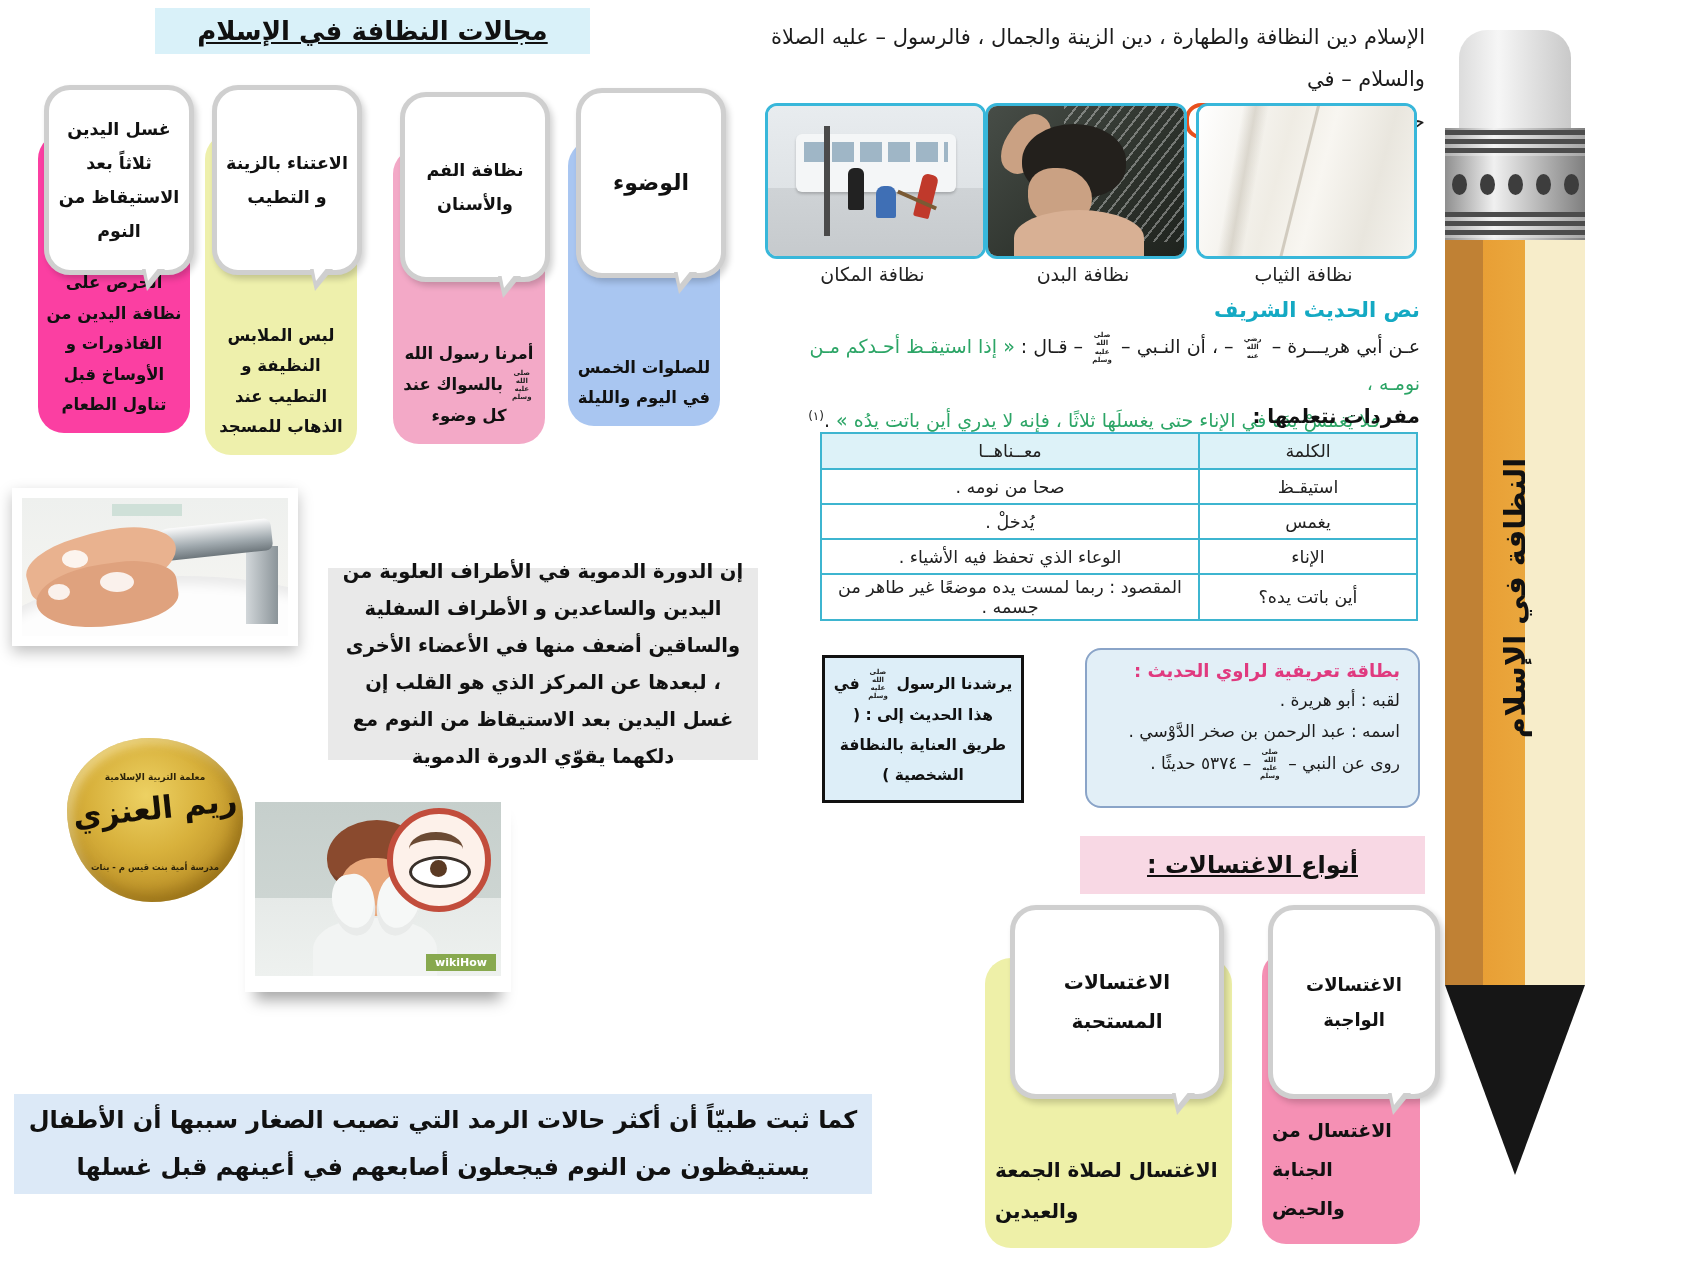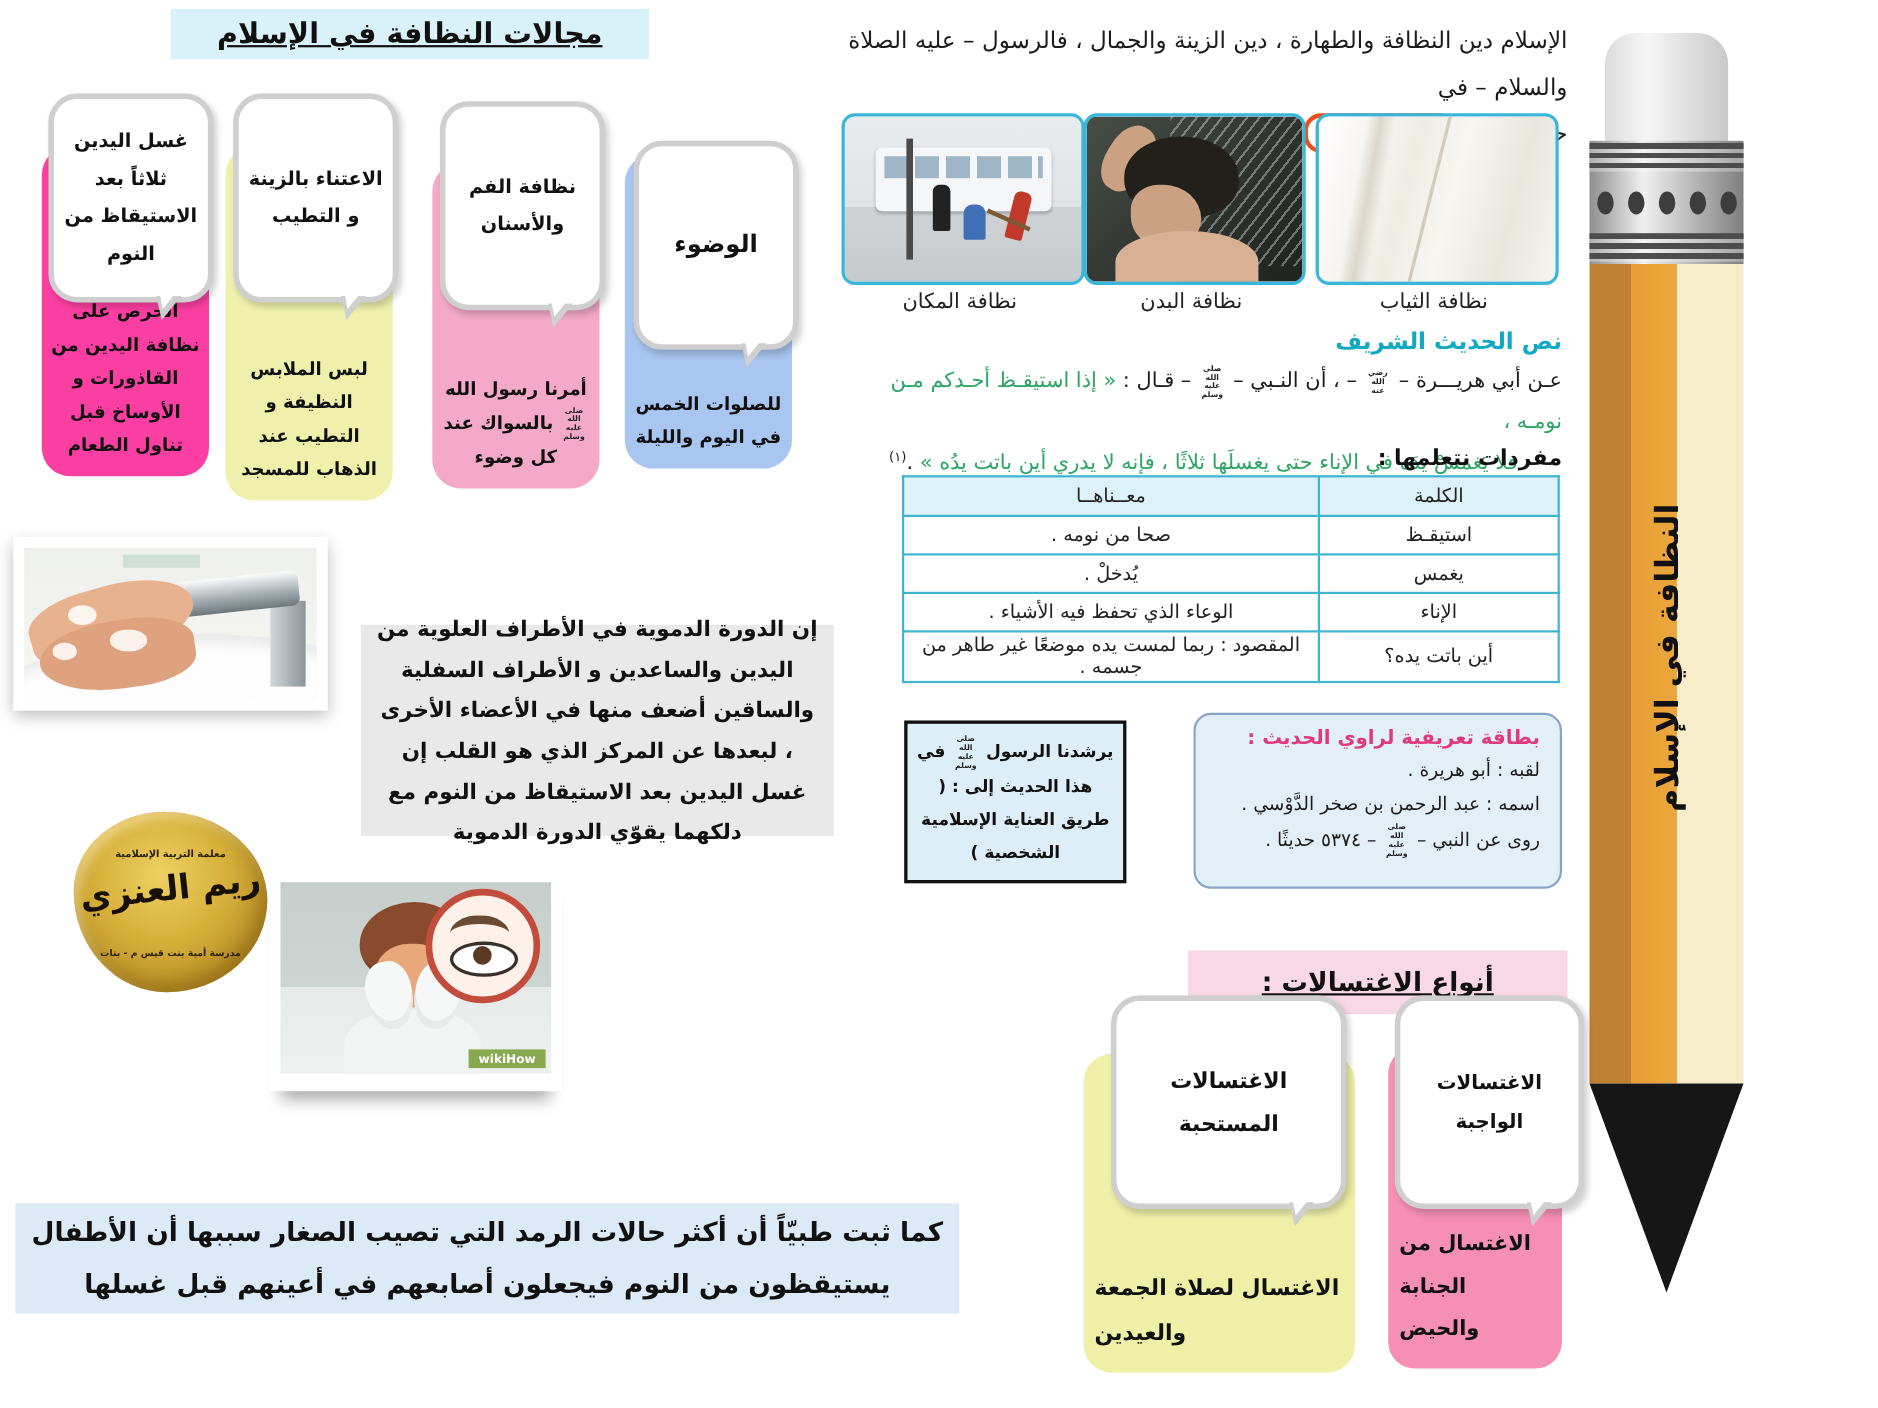--- a/index.html
+++ b/index.html
@@ -20,21 +20,21 @@
   #card3{left:393px;top:148px;width:152px;height:296px;background:#f3a9c7;}
   #card4{left:568px;top:140px;width:152px;height:286px;background:#a9c6f1;}
   .card-text{position:absolute;left:8px;right:8px;bottom:12px;font-weight:bold;font-size:16.5px;text-align:center;line-height:1.85;color:#111;}
 
   .bubble{position:absolute;background:#fff;border:5px solid #cfcfcf;border-radius:26px;display:flex;align-items:center;justify-content:center;text-align:center;font-weight:bold;font-size:17.5px;line-height:1.95;padding:6px;box-shadow:3px 4px 6px rgba(0,0,0,.18);color:#111;z-index:3;}
   .bubble::after{content:"";position:absolute;bottom:-21px;right:24px;width:0;height:0;border-style:solid;border-width:22px 18px 0 5px;border-color:#cfcfcf transparent transparent transparent;}
   .bubble::before{content:"";position:absolute;bottom:-11px;right:29px;width:0;height:0;border-style:solid;border-width:15px 12px 0 3px;border-color:#fff transparent transparent transparent;z-index:1;}
   #bub1{left:44px;top:85px;width:128px;height:168px;}
   #bub2{left:212px;top:85px;width:128px;height:168px;}
   #bub3{left:400px;top:92px;width:128px;height:168px;}
-  #bub4{left:576px;top:88px;width:128px;height:168px;font-size:22px;margin-top:40px;}
+  #bub4{left:576px;top:88px;width:128px;height:168px;font-size:22px;}
 
   
   #intro{left:770px;top:16px;width:655px;text-align:right;font-size:21px;line-height:2.0;color:#1c1c1c;}
   #intro .hl{display:inline-block;border:4px solid #e8501e;border-radius:16px;padding:0 10px;line-height:1.35;}
 
   
   .photo{position:absolute;top:103px;height:150px;border:3px solid #38b7da;border-radius:12px;overflow:hidden;background:#eee;}
   #photo-place{left:765px;width:215px;}
   #photo-body{left:985px;width:196px;}
   #photo-clothes{left:1196px;width:215px;}
@@ -82,21 +82,21 @@
   #vocab-table .col-word{width:200px;}
 
   
   #narrator-heading{left:900px;top:612px;width:520px;text-align:right;color:#14a9c3;font-weight:bold;font-size:21px;}
   #guidance{left:822px;top:655px;width:184px;height:130px;background:#ddeef8;border:3px solid #111;display:flex;align-items:center;justify-content:center;text-align:center;font-weight:bold;font-size:15.5px;line-height:1.95;padding:6px;color:#111;}
   #narrator-card{left:1085px;top:648px;width:335px;height:160px;background:#e2eff7;border:2px solid #8aa4c8;border-radius:16px;padding:10px 18px;box-sizing:border-box;}
   #narrator-card .ncard-title{color:#e03a7f;font-weight:bold;font-size:18px;text-align:right;margin-bottom:4px;}
   #narrator-card .nline{font-size:17px;line-height:1.85;text-align:right;color:#1c1c1c;}
 
   
-  #ghusl-title{left:1080px;top:864px;width:345px;height:58px;background:#f8d8e4;display:flex;align-items:center;justify-content:center;font-weight:bold;font-size:24px;color:#111;}
+  #ghusl-title{left:1080px;top:836px;width:345px;height:58px;background:#f8d8e4;display:flex;align-items:center;justify-content:center;font-weight:bold;font-size:24px;color:#111;}
   #ghusl-title span{text-decoration:underline;}
   #gcard-recommended{left:985px;top:958px;width:247px;height:290px;background:#eef0a8;border-radius:26px;}
   #gcard-obligatory{left:1262px;top:952px;width:158px;height:292px;background:#f590b4;border-radius:24px;}
   #gbub-recommended{left:1010px;top:905px;width:192px;height:172px;font-size:20px;}
   #gbub-obligatory{left:1268px;top:905px;width:150px;height:172px;font-size:18px;}
   .gtext{position:absolute;left:10px;right:10px;bottom:16px;text-align:left;font-weight:bold;font-size:20px;line-height:2.05;color:#111;}
   #gcard-obligatory .gtext{font-size:19px;}
 
   
   #photo-handwash{left:12px;top:488px;width:286px;height:158px;background:#fff;padding:10px;box-sizing:border-box;box-shadow:0 6px 14px rgba(0,0,0,.25);}
@@ -259,21 +259,21 @@
       </tr>
     </tbody>
       </table>
   </div>
 
 
   <div class="abs" id="guidance">
     <div>
       <span>يرشدنا الرسول</span>
       <span class="hon">صلى الله عليه وسلم</span>
-      <span>في هذا الحديث إلى : ( طريق العناية الإسلامية الشخصية )</span>
+      <span>في هذا الحديث إلى : ( طريق العناية بالنظافة الشخصية )</span>
     </div>
   </div>
 
   <div class="abs" id="narrator-card">
     <div class="ncard-title">بطاقة تعريفية لراوي الحديث :</div>
     <div class="nline">لقبه : أبو هريرة .</div>
     <div class="nline">اسمه :  عبد الرحمن بن صخر الدَّوْسي .</div>
     <div class="nline">
       <span>روى عن النبي –</span>
       <span class="hon">صلى الله عليه وسلم</span>

